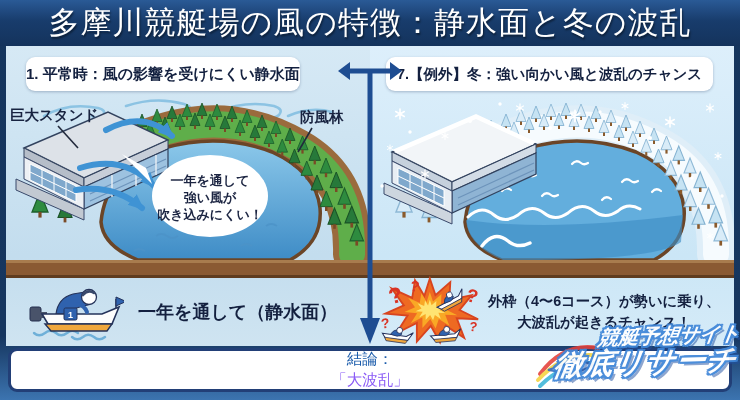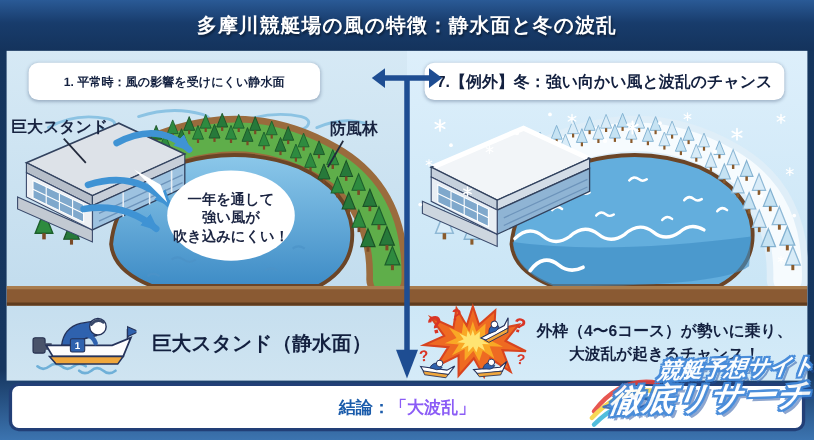--- a/index.html
+++ b/index.html
@@ -3,44 +3,44 @@
 <meta charset="utf-8">
 <style>
   html,body{margin:0;padding:0;background:#222;}
   .stage{position:relative;width:740px;height:400px;overflow:hidden;
     background:linear-gradient(180deg,#15355d 0%,#16365f 84%,#3c74b0 100%);
     font-family:"Liberation Sans","DejaVu Sans",sans-serif;}
   
   .header{position:absolute;left:0;top:0;width:100%;height:46px;
     background:linear-gradient(180deg,#2a5a96 0%,#183c6c 45%,#14335c 100%);
     display:flex;align-items:center;justify-content:center;z-index:4;}
-  .title{color:#fff;font-size:18px;font-weight:700;letter-spacing:1px;
+  .title{color:#fff;font-size:31px;font-weight:400;letter-spacing:1px;
     text-shadow:1px 2px 2px rgba(0,0,0,.45);white-space:nowrap;}
   
   .panel{position:absolute;top:46px;height:300px;}
   .panel.calm{left:6px;width:364px;background:linear-gradient(180deg,#d6e9f5 0%,#c3ddee 70%,#cfe4f1 100%);}
   .panel.winter{left:370px;width:364px;background:linear-gradient(180deg,#ddeffb 0%,#cbe6f6 70%,#d5ebf8 100%);}
   .pill{position:absolute;top:11px;background:#fff;border-radius:9px;height:34px;
     display:flex;align-items:center;font-weight:800;color:#13203f;
     box-shadow:0 1px 3px rgba(20,40,80,.28);white-space:nowrap;z-index:3;}
-  .calm .pill{left:20px;padding:0 32px;font-size:11px;}
+  .calm .pill{left:20px;padding:0 0;font-size:15px;}
   .winter .pill{left:16px;padding:0 11px;font-size:14.5px;}
   .illu{position:absolute;top:50px;left:0;width:364px;height:182px;}
   .illu text{font-family:"Liberation Sans","DejaVu Sans",sans-serif;}
   .caption-row{position:absolute;left:0;right:0;top:234px;height:64px;display:flex;align-items:center;}
   .calm .caption-row{padding-left:22px;gap:14px;}
   .winter .caption-row{padding-left:6px;gap:8px;}
   .caption-text{font-weight:800;color:#13203f;font-size:18px;white-space:nowrap;}
   .caption-lines{font-weight:800;color:#13203f;font-size:14.3px;line-height:1.5;white-space:nowrap;text-align:center;}
   
   .divider-svg{position:absolute;left:337px;top:58px;width:66px;height:290px;z-index:5;}
   
   .conclusion{position:absolute;left:8px;top:348px;width:724px;height:44px;box-sizing:border-box;
     background:#fff;border:3px solid #223f77;border-radius:9px;display:flex;align-items:center;
-    justify-content:center;font-size:15.5px;font-weight:700;white-space:nowrap;z-index:10;}
+    justify-content:center;font-size:15.5px;font-weight:400;white-space:nowrap;z-index:10;flex-direction:column;}
   .c-label{color:#1b5cab;}
   .c-body{color:#1d2540;}
   .c-hot{color:#8b5cf6;}
   
   .watermark{position:absolute;right:2px;top:326px;z-index:30;text-align:right;
     transform:skewX(-10deg) rotate(-2deg);font-style:italic;font-weight:800;
     pointer-events:none;opacity:.93;line-height:1;}
   .wm-line{color:#fff;
     text-shadow:-2px -2px 0 #3f86d8,0 -2px 0 #3f86d8,2px -2px 0 #3f86d8,-2px 0 0 #3f86d8,
       2px 0 0 #3f86d8,-2px 2px 0 #3f86d8,0 2px 0 #3f86d8,2px 2px 0 #3f86d8,
@@ -194,21 +194,21 @@
         <polygon points="88,14 98,18.5 88,23" fill="#2f62ae" stroke="#25335a" stroke-width="1"></polygon>
         <path d="M28,31 Q30,15 45,11 L57,9 Q63,9 64,14 L60,22 Q50,24 44,27 L36,31 Z" fill="#2f62ae" stroke="#25335a" stroke-width="1.2"></path>
         <polygon points="14,31 74,31 91,24 84,41 20,41" fill="#fdfdfd" stroke="#25335a" stroke-width="1.6"></polygon>
         <polygon points="17,41 84,41 79,48 23,48" fill="#f0a73c" stroke="#25335a" stroke-width="1.4"></polygon>
         <rect x="36" y="25" width="13" height="12" rx="1.5" fill="#2f62ae" stroke="#25335a"></rect>
         <text x="42.5" y="34.5" text-anchor="middle" font-size="9" font-weight="800" fill="#fff">1</text>
         <path d="M50,21 q7,2 9,8" stroke="#2f62ae" stroke-width="4" fill="none" stroke-linecap="round"></path>
         <circle cx="61" cy="14" r="7.5" fill="#fff" stroke="#25335a" stroke-width="1.3"></circle>
         <path d="M55,12 q5,-6 11,-2" stroke="#39496b" stroke-width="2.6" fill="none" stroke-linecap="round"></path>
       </svg>
-      <div class="caption-text">巨大スタンド（静水面）</div>
+      <div class="caption-text">一年を通して（静水面）</div>
     </div>
   </div>
 
   <div class="panel winter">
     <div class="pill">7.【例外】冬：強い向かい風と波乱のチャンス</div>
 
     <svg class="illu" viewBox="0 0 364 182">
       <defs>
         <g id="treeW">
             <path d="M5,0 L10,12.5 L0,12.5 Z" fill="#d9ecf8" stroke="#8fb9d6" stroke-width="0.9"></path>

